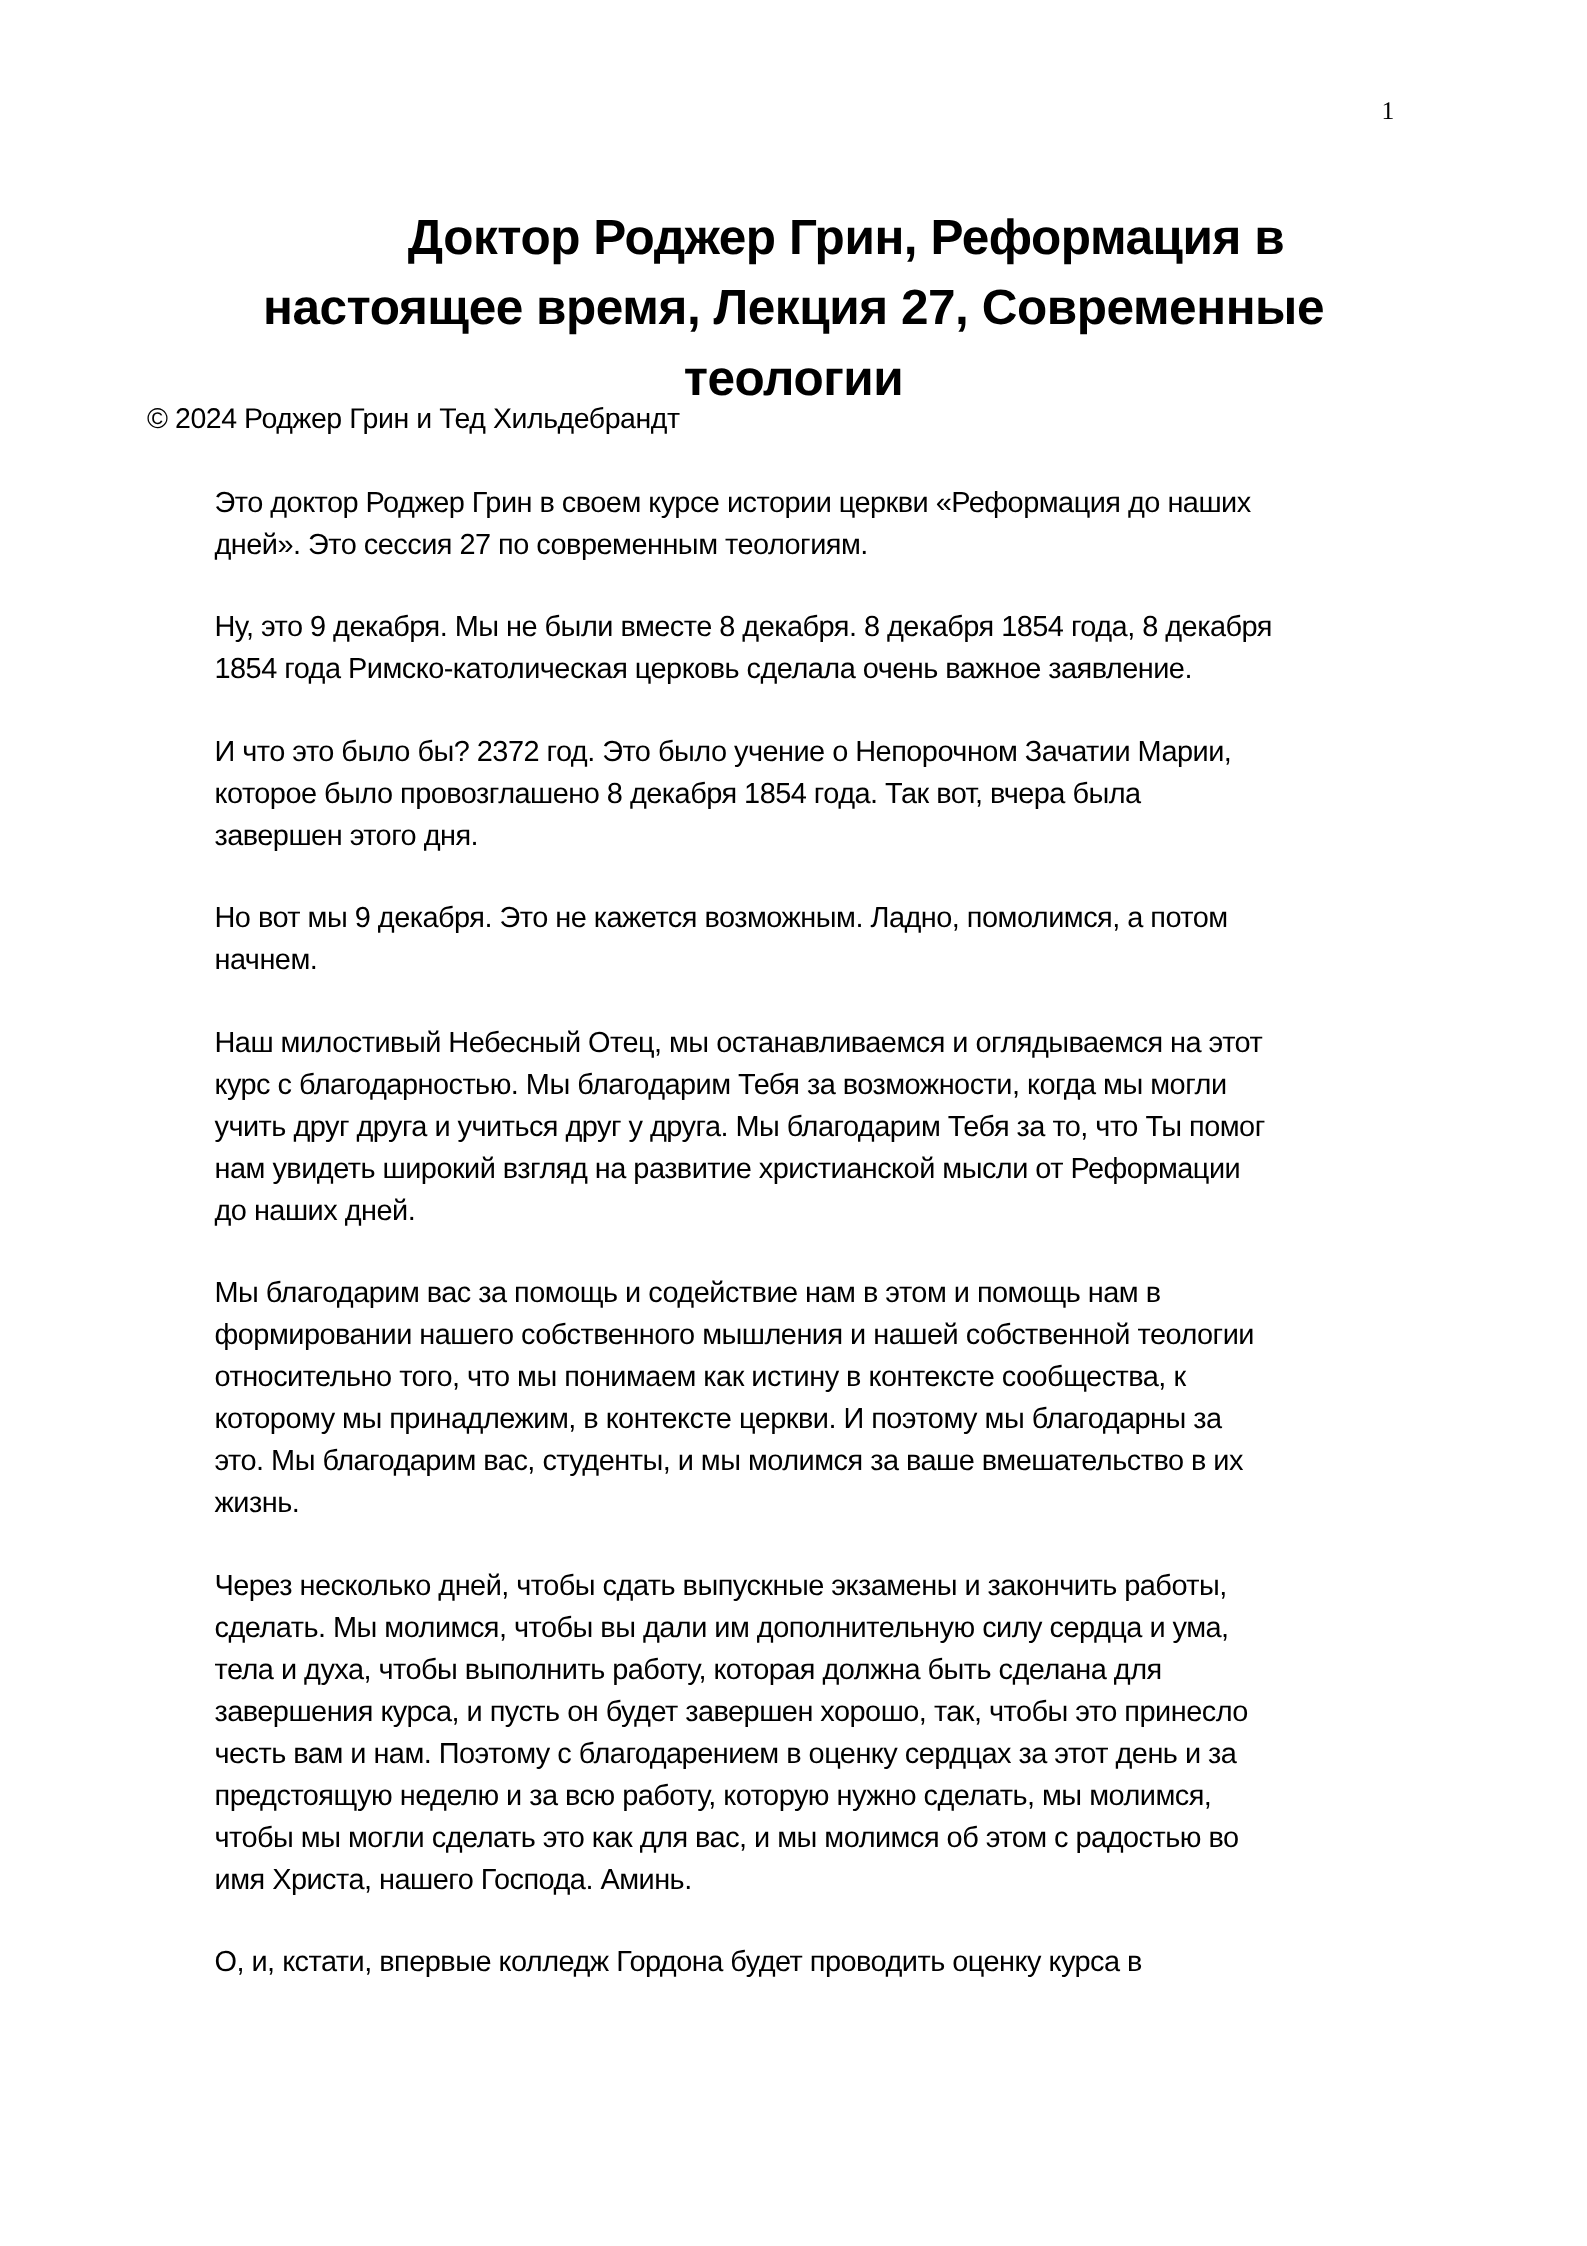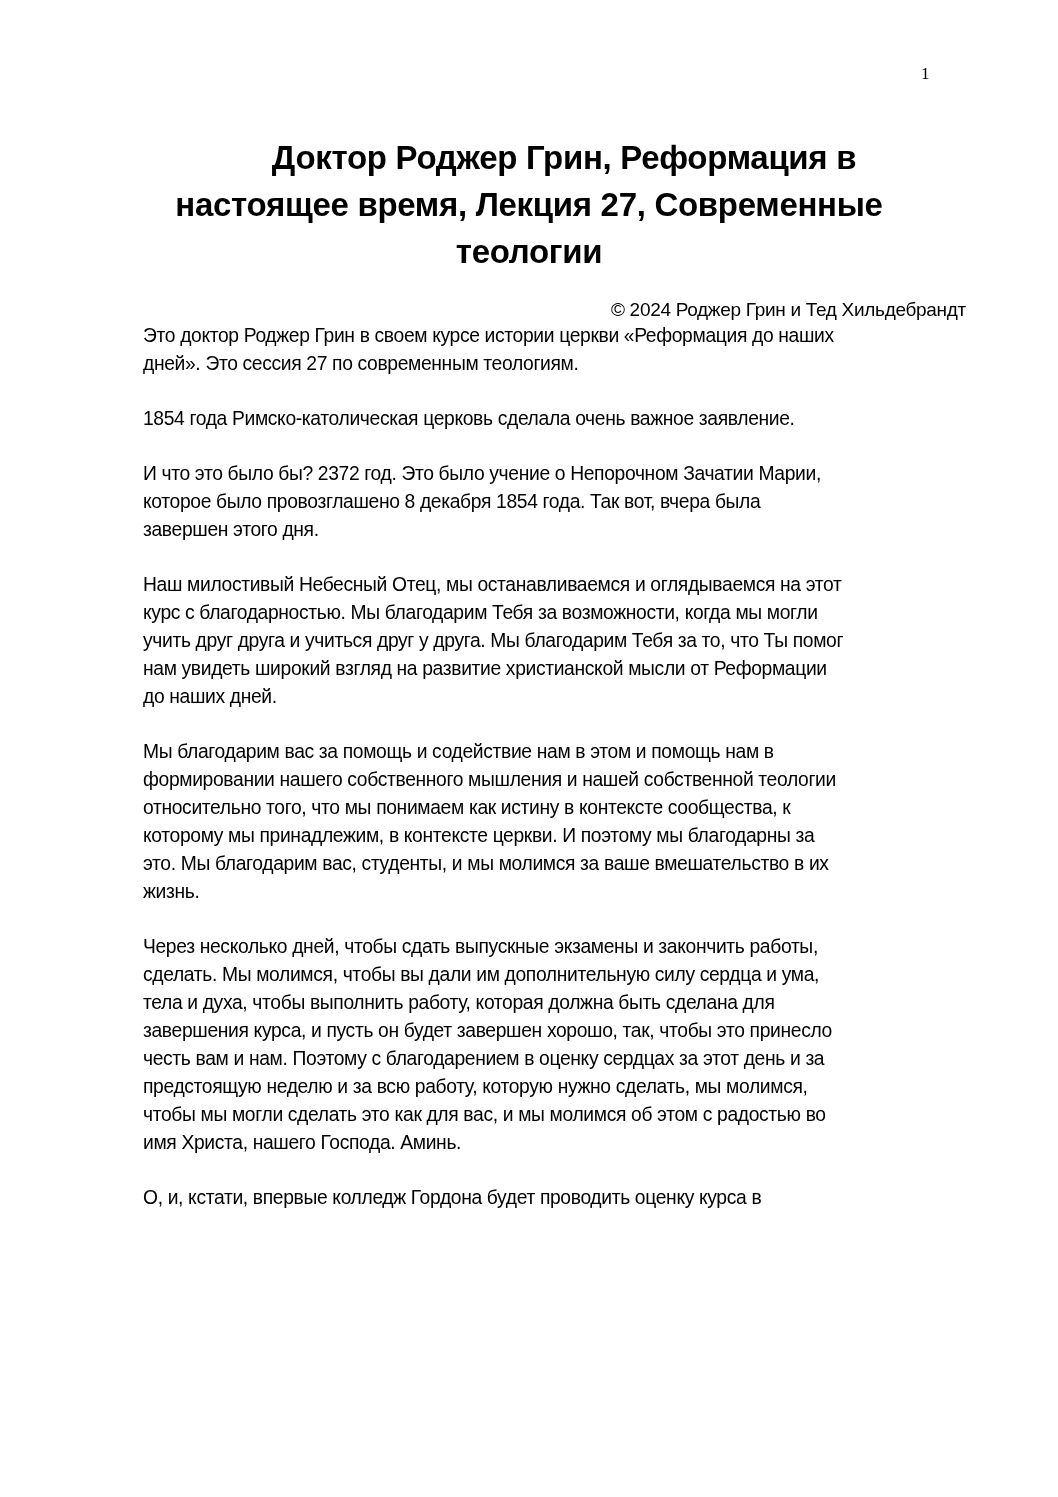--- a/index.html
+++ b/index.html
@@ -32,27 +32,26 @@
       font-weight: bold;
       font-size: 33px;
       line-height: 47px;
       letter-spacing: -0.3px;
     }
     .title .tline { display: block; white-space: nowrap; }
     .title .tline.first { padding-left: 70px; }
     .subtitle {
       position: absolute;
       top: 265px;
-      left: 108px;
+      left: 98px;
       width: 858px;
-      text-align: right;
+      text-align: left;
       font-size: 19px;
       line-height: 30px;
       letter-spacing: -0.3px;
-      margin-top: 30px;
     }
     .body-text {
       position: absolute;
       top: 322px;
       left: 143px;
       width: 800px;
       font-size: 19.3px;
       line-height: 28px;
       letter-spacing: -0.35px;
     }
@@ -76,26 +75,31 @@
 </h1>
 
 <div class="subtitle">© 2024 Роджер Грин и Тед Хильдебрандт</div>
 
 <div class="body-text">
   <p class="para">
     <span class="line">Это доктор Роджер Грин в своем курсе истории церкви «Реформация до наших</span>
     <span class="line">дней». Это сессия 27 по современным теологиям.</span>
   </p>
   <p class="para">
+    <span class="line">Ну, это 9 декабря. Мы не были вместе 8 декабря. 8 декабря 1854 года, 8 декабря</span>
     <span class="line">1854 года Римско-католическая церковь сделала очень важное заявление.</span>
   </p>
   <p class="para">
     <span class="line">И что это было бы? 2372 год. Это было учение о Непорочном Зачатии Марии,</span>
     <span class="line">которое было провозглашено 8 декабря 1854 года. Так вот, вчера была</span>
     <span class="line">завершен этого дня.</span>
+  </p>
+  <p class="para">
+    <span class="line">Но вот мы 9 декабря. Это не кажется возможным. Ладно, помолимся, а потом</span>
+    <span class="line">начнем.</span>
   </p>
   <p class="para">
     <span class="line">Наш милостивый Небесный Отец, мы останавливаемся и оглядываемся на этот</span>
     <span class="line">курс с благодарностью. Мы благодарим Тебя за возможности, когда мы могли</span>
     <span class="line">учить друг друга и учиться друг у друга. Мы благодарим Тебя за то, что Ты помог</span>
     <span class="line">нам увидеть широкий взгляд на развитие христианской мысли от Реформации</span>
     <span class="line">до наших дней.</span>
   </p>
   <p class="para">
     <span class="line">Мы благодарим вас за помощь и содействие нам в этом и помощь нам в</span>

